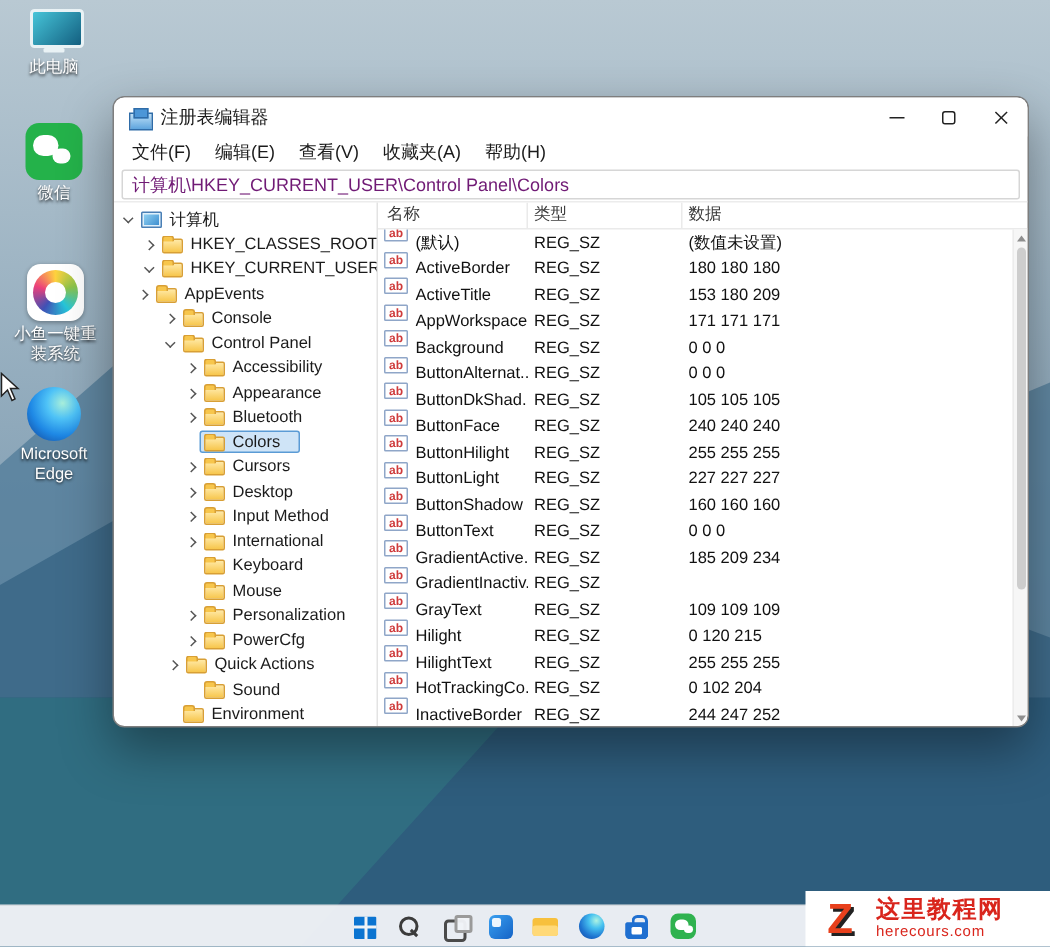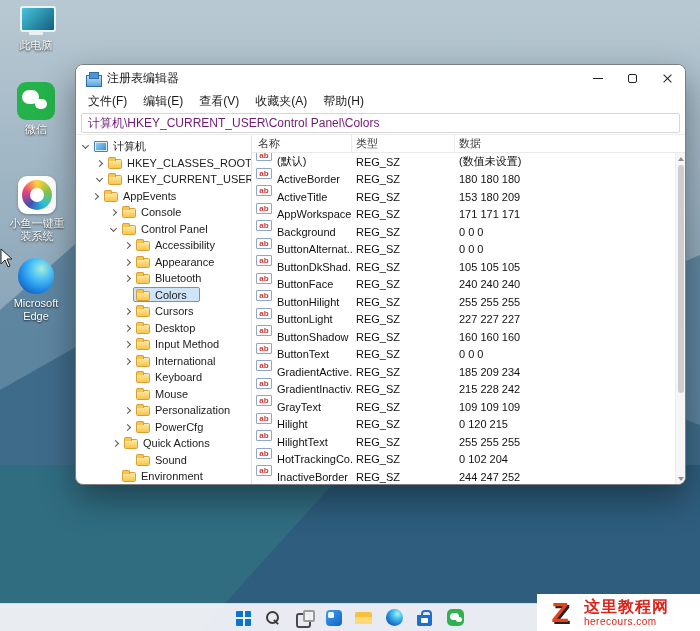--- a/index.html
+++ b/index.html
@@ -442,21 +442,20 @@
             <div class="lrow">
               <div class="ab">ab</div>
               <div class="cname">GradientActive...</div>
               <div class="ctype">REG_SZ</div>
               <div class="cdata">185 209 234</div>
             </div>
             <div class="lrow">
               <div class="ab">ab</div>
               <div class="cname">GradientInactiv...</div>
               <div class="ctype">REG_SZ</div>
-              <div class="cdata">215 228 242</div>
             </div>
             <div class="lrow">
               <div class="ab">ab</div>
               <div class="cname">GrayText</div>
               <div class="ctype">REG_SZ</div>
               <div class="cdata">109 109 109</div>
             </div>
             <div class="lrow">
               <div class="ab">ab</div>
               <div class="cname">Hilight</div>

